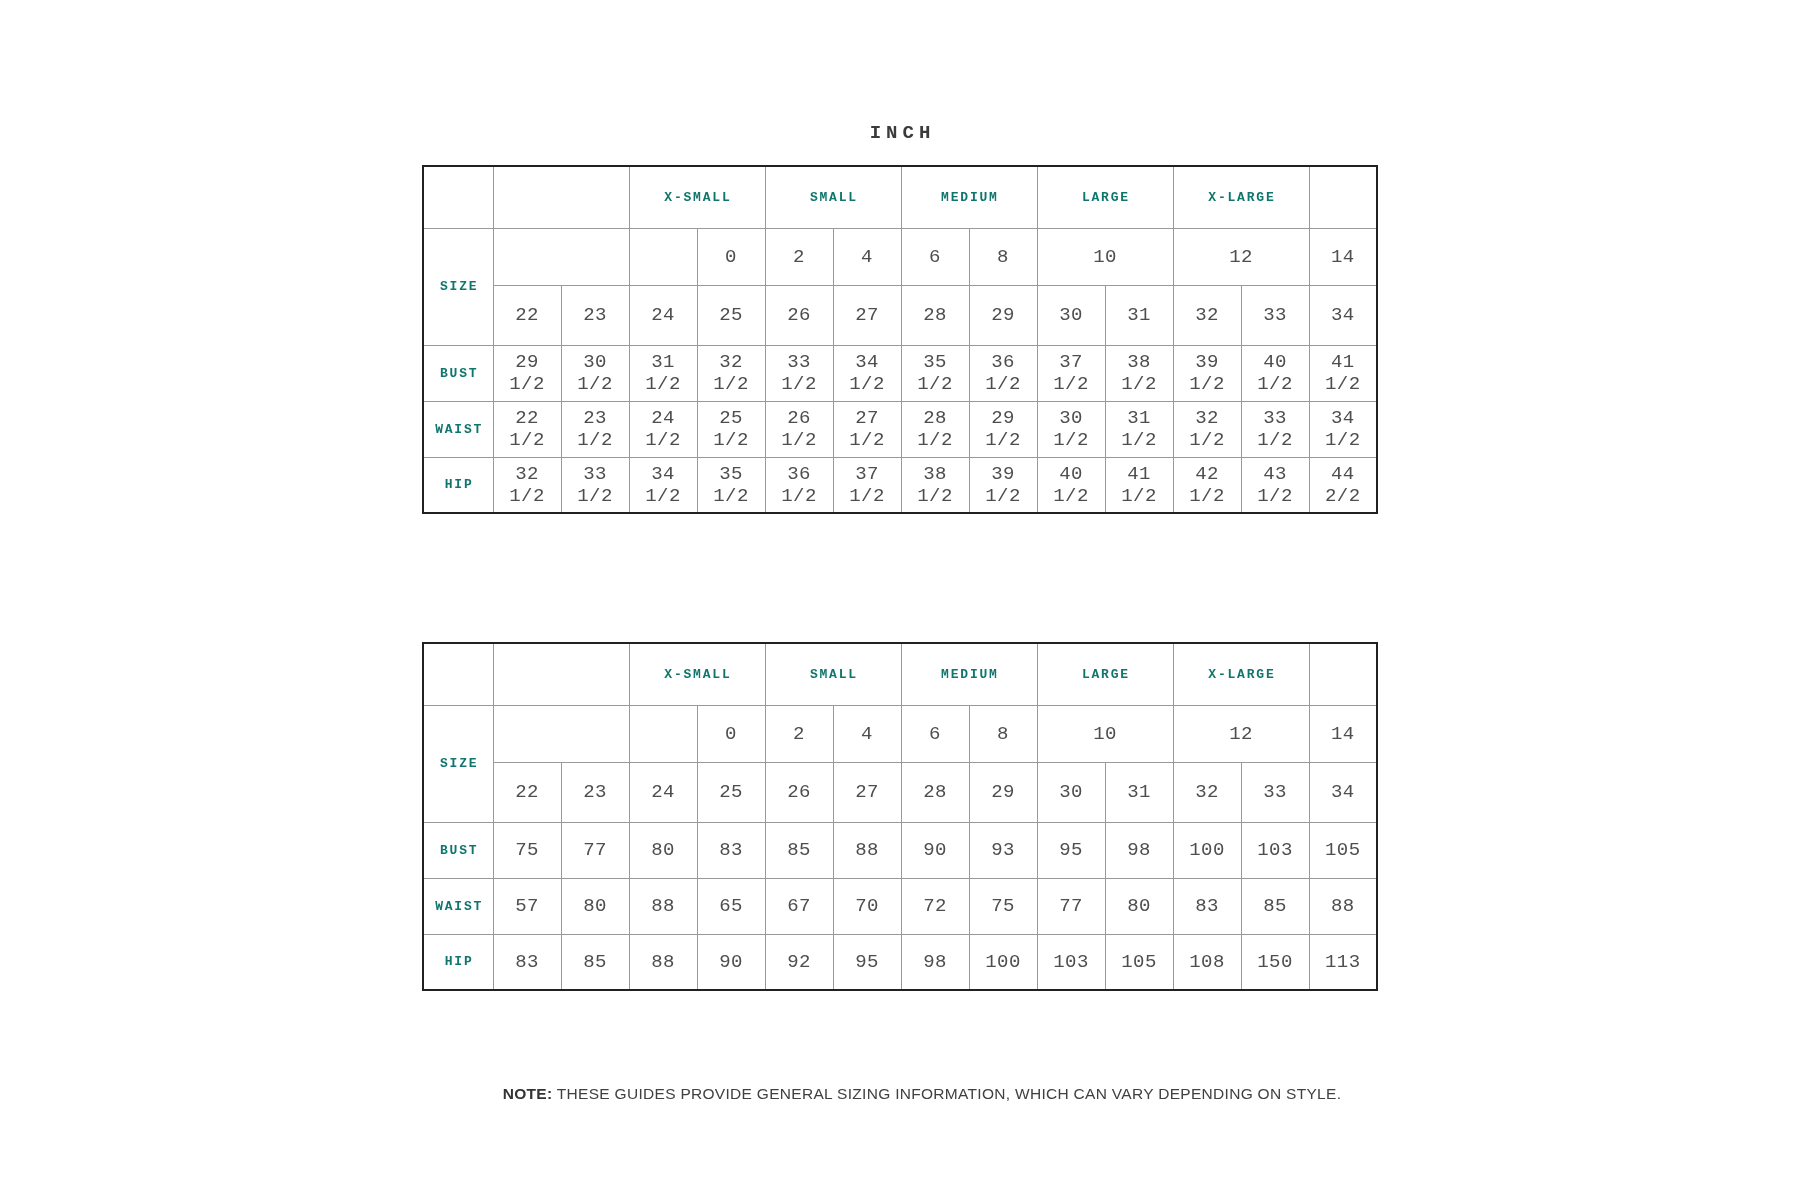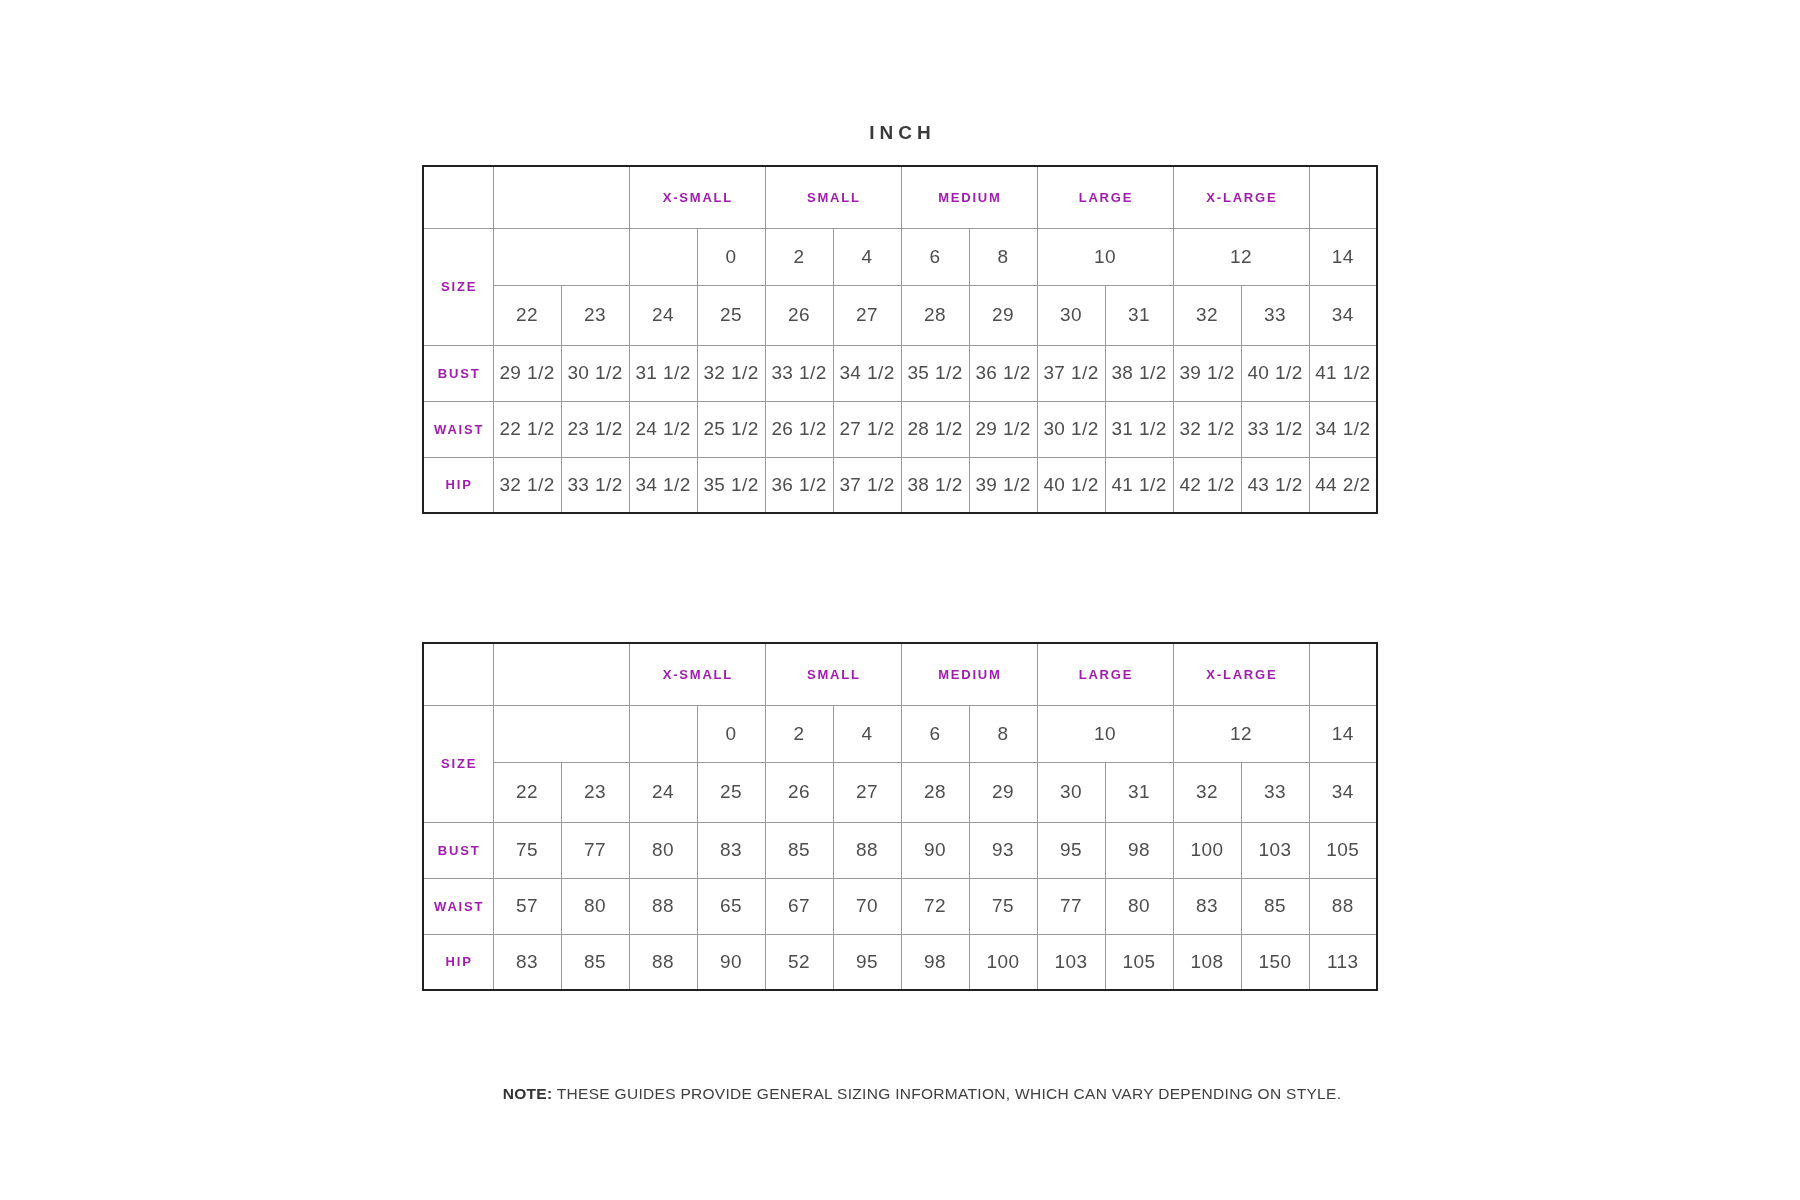--- a/index.html
+++ b/index.html
@@ -11,20 +11,21 @@
     width: 1800px;
     height: 1200px;
     position: relative;
     font-family: "Liberation Sans", sans-serif;
     overflow: hidden;
   }
   .section {
     position: absolute;
     left: 422px;
     width: 956px;
+    font-family: Liberation Mono, monospace;
   }
   #inch-section { top: 121px; }
   #cm-section   { top: 617px; }
 
   .chart-title {
     margin: 0;
     text-align: center;
     font-size: 19px;
     font-weight: bold;
     letter-spacing: 5px;
@@ -55,21 +56,21 @@
   tr.r-group { height: 62px; }
   tr.r-us    { height: 57px; }
   tr.r-size  { height: 60px; padding-left: 24px; }
   tr.r-meas  { height: 56px; }
 
   td.hdr {
     font-weight: bold;
     font-size: 13px;
     letter-spacing: 1.8px;
     text-indent: 1.8px;
-    color: #a21caf;
+    color: #0f766e;
   }
   td.num {
     font-size: 19px;
     letter-spacing: 0.4px;
     color: #4e4e4e;
   }
 
   .note {
     position: absolute;
     top: 1085px;
@@ -263,21 +264,21 @@
           <td class="num">83</td>
           <td class="num">85</td>
           <td class="num">88</td>
         </tr>
         <tr class="r-meas">
           <td class="hdr">HIP</td>
           <td class="num">83</td>
           <td class="num">85</td>
           <td class="num">88</td>
           <td class="num">90</td>
-          <td class="num">52</td>
+          <td class="num">92</td>
           <td class="num">95</td>
           <td class="num">98</td>
           <td class="num">100</td>
           <td class="num">103</td>
           <td class="num">105</td>
           <td class="num">108</td>
           <td class="num">150</td>
           <td class="num">113</td>
         </tr>
       </tbody>

